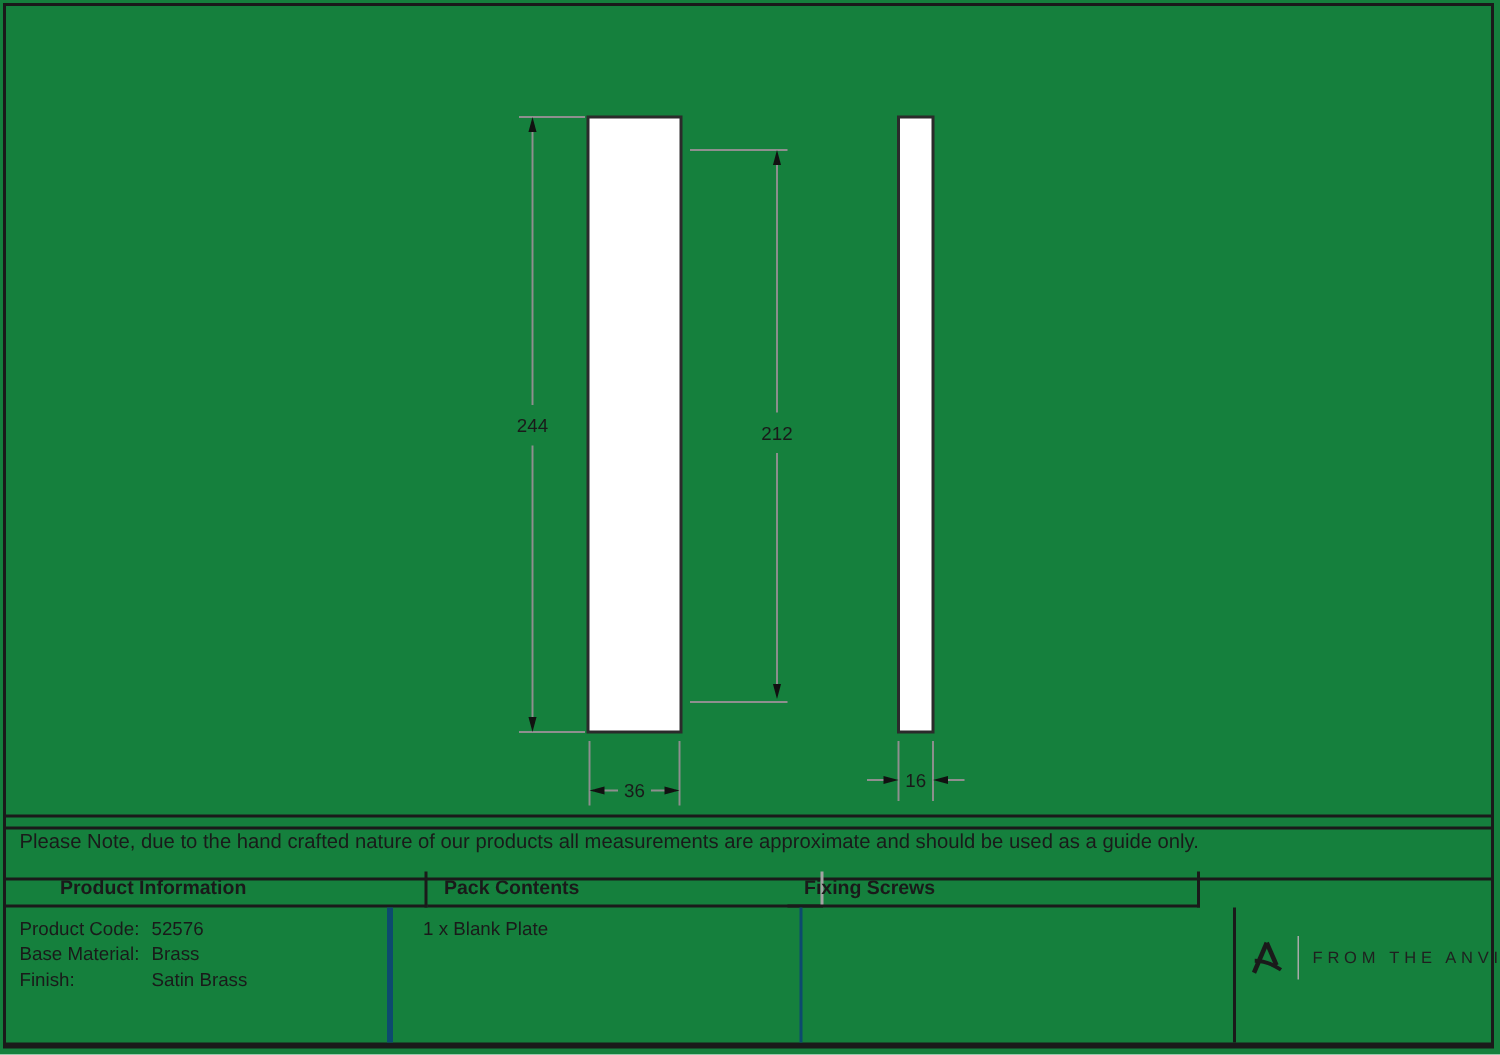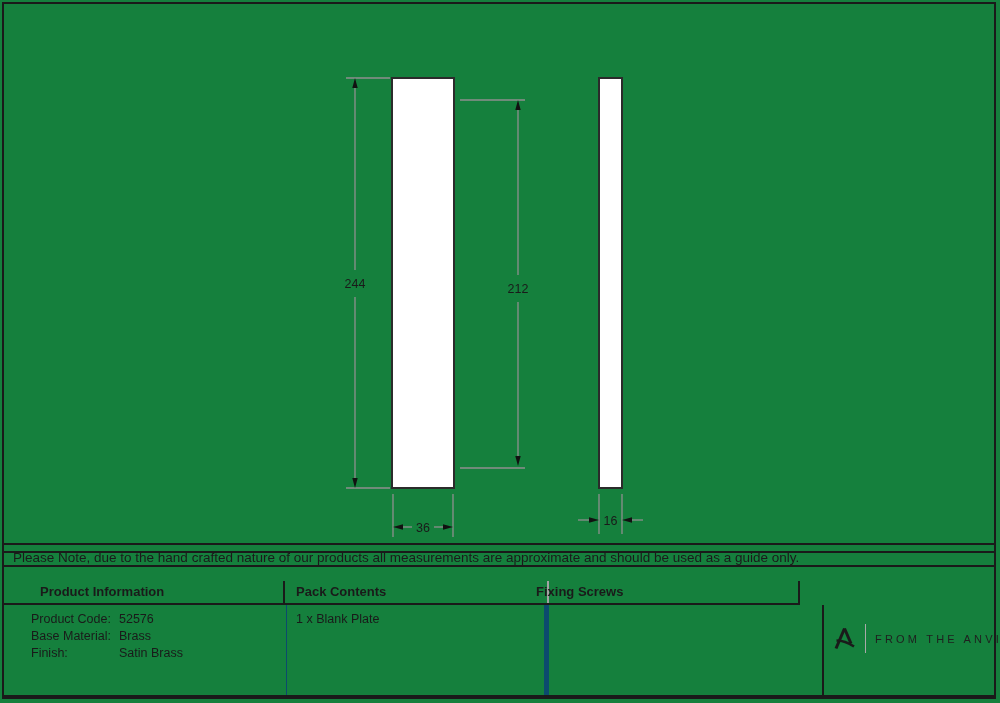--- a/index.html
+++ b/index.html
@@ -7,34 +7,34 @@
               font-family:"Liberation Sans", sans-serif; color:#1a1a1a; }
   .page { position:relative; width:1000px; height:703px; background:#15803d; }
 
   .frame { position:absolute; left:2px; top:2px; width:994px; height:697px;
            border:2px solid #1a1a1a; border-bottom-width:4px; }
 
   .drawing-svg { position:absolute; left:0; top:0; }
 
   .drawing-divider { position:absolute; left:2px; top:543px; width:994px; height:2px; background:#1a1a1a; }
 
-  .note-bar { position:absolute; left:2px; top:551px; width:994px; height:16px;
+  .note-bar { position:absolute; left:2px; top:551px; width:994px; height:36px;
               border-top:2px solid #1a1a1a; border-bottom:2px solid #1a1a1a;
-              display:flex; align-items:flex-end; padding-left:11px;
+              display:flex; align-items:flex-start; padding-left:11px;
               font-size:13.5px; }
 
   .hdr-cell { position:absolute; top:581px; height:24px; border-bottom:2px solid #1a1a1a;
               font-size:13px; font-weight:700; padding:3px 0 0 11px; }
   .hdr-1 { left:4px;   width:281px; border-right:2px solid #1a1a1a;padding-left:36px; }
   .hdr-2 { left:285px; width:264px; border-right:2px solid #a3a3a3; }
   .hdr-3 { left:525px; width:275px; border-right:2px solid #1a1a1a; }
 
   .body-cell { position:absolute; top:605px; height:90px; font-size:12.5px; }
-  .bod-1 { left:4px;   width:283px; border-right:1px solid #0c4a6e; padding-top:5px;padding-left:18px; }
-  .bod-2 { left:285px; width:264px; border-right:5px solid #0c4a6e; padding:7px 0 0 11px; }
+  .bod-1 { left:4px;   width:258px; border-right:4px solid #0c4a6e; padding-top:5px; }
+  .bod-2 { left:271px; width:264px; border-right:2px solid #0c4a6e; padding:7px 0 0 11px; }
   .bod-3 { left:549px; width:275px; border-right:2px solid #1a1a1a; }
 
   .info-row { display:flex; height:17px; align-items:center; padding-left:9px; }
   .info-label { width:88px; flex:0 0 88px; }
   .info-value { flex:1; }
 
   .logo-cell { position:absolute; left:824px; top:581px; width:172px; height:114px;
                display:flex; align-items:center; padding-left:9px; }
   .brand { display:flex; align-items:center; }
   .brand-divider { width:1px; height:29px; background:#a9a9a9; margin:0 9px 0 8px; }

